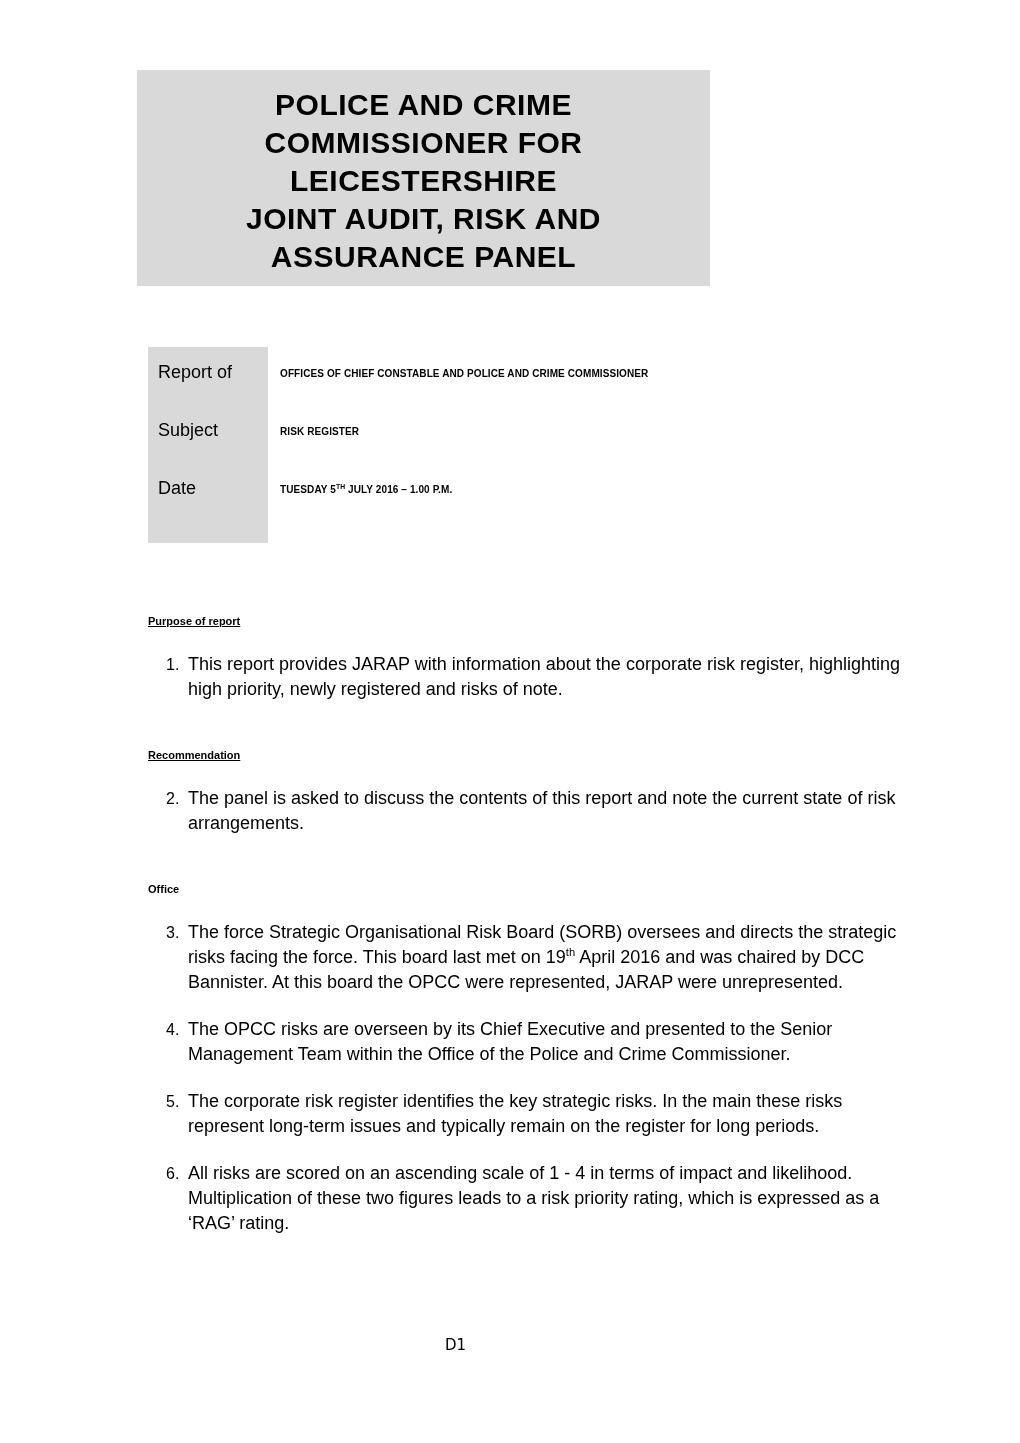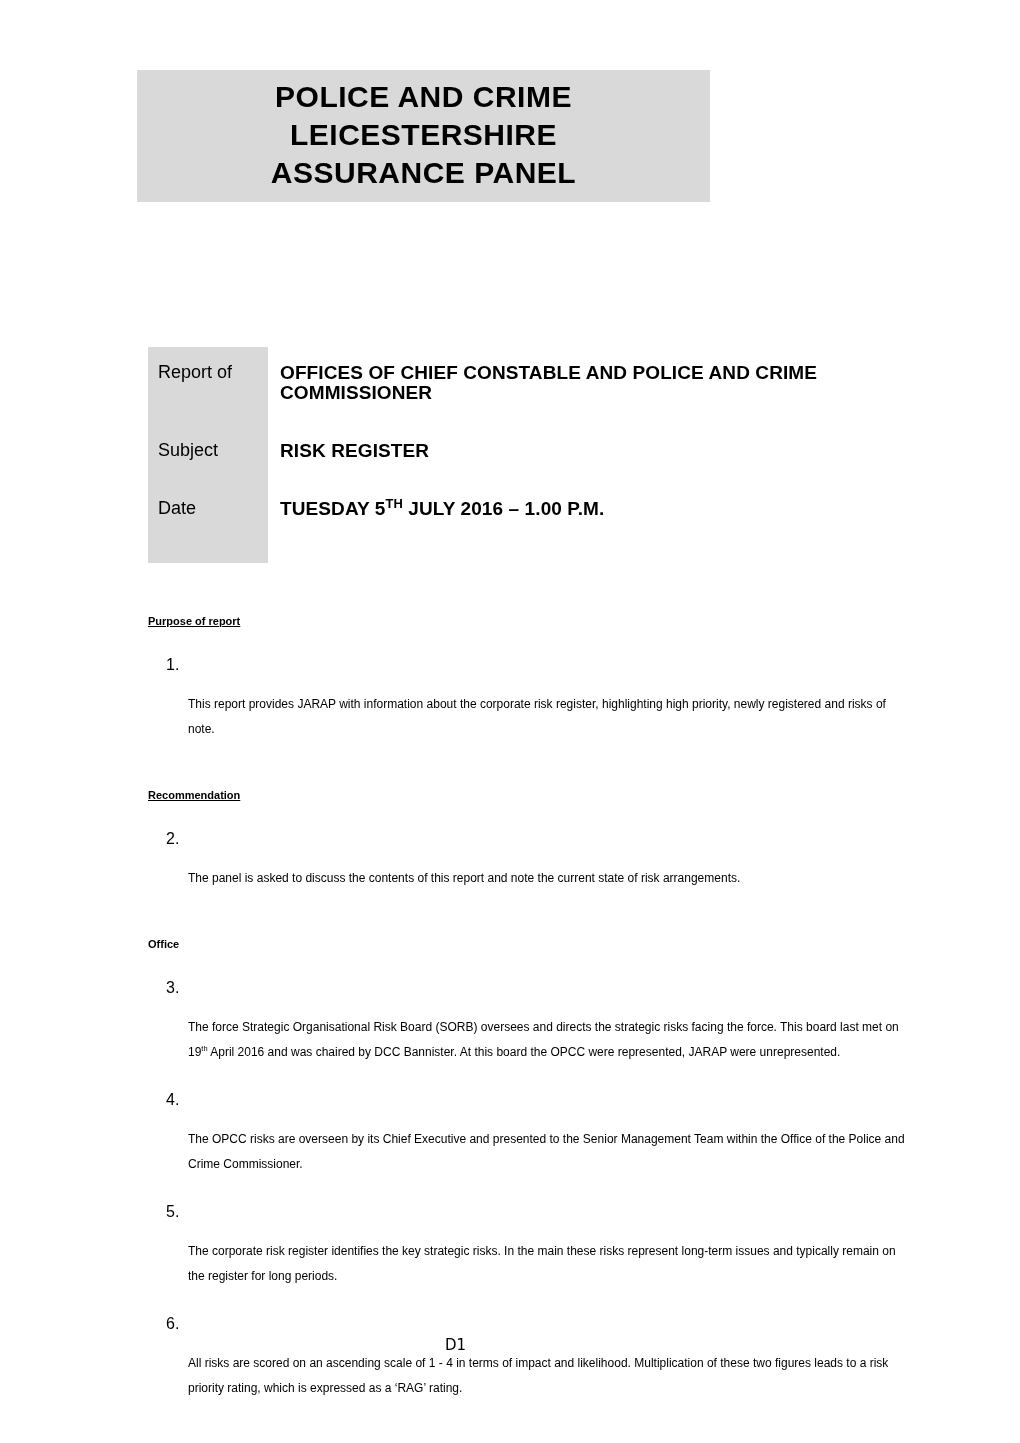--- a/index.html
+++ b/index.html
@@ -23,21 +23,21 @@
     height: 1443px;
   }
 
   
   .title-block {
     position: absolute;
     left: 137px;
     top: 70px;
     width: 573px;
     background: #d9d9d9;
-    padding: 8px 10px 10px 10px;
+    padding: 16px 10px 10px 10px;
     box-sizing: border-box;
     text-align: center;
   }
   .title-line {
     font-family: "Liberation Sans", sans-serif;
     font-weight: bold;
     font-size: 30px;
     line-height: 38px;
     letter-spacing: 0.5px;
     color: #000000;
@@ -67,21 +67,21 @@
     font-size: 18px;
     line-height: 22px;
     font-weight: normal;
     color: #000000;
   }
   .meta-value-cell {
     padding: 16px 0 0 12px !important;
     box-sizing: border-box;
   }
   .meta-value {
-    font-size: 19px;
+    font-size: 10px;
     line-height: 19px;
     font-weight: bold;
     letter-spacing: 0.1px;
     color: #000000;
   }
   .meta-value sup {
     font-size: 0.68em;
     vertical-align: super;
     line-height: 0;
   }
@@ -114,24 +114,23 @@
   .num-marker {
     flex: 0 0 auto;
     width: 22px;
     font-size: 16px;
     line-height: 25px;
     color: #000000;
     text-align: left;
   }
   .num-text {
     flex: 1 1 auto;
-    font-size: 12px;
+    font-size: 18px;
     line-height: 25px;
     color: #000000;
-    margin-top: 40px;
   }
   .num-text sup {
     font-size: 0.62em;
     vertical-align: super;
     line-height: 0;
   }
 
   
   .footer {
     position: absolute;
@@ -145,21 +144,23 @@
     color: #000000;
   }
 </style>
 </head>
 <body>
 
 <div class="page">
 
   <div class="title-block">
     <div class="title-line">POLICE AND CRIME</div>
+    <div class="title-line">COMMISSIONER FOR</div>
     <div class="title-line">LEICESTERSHIRE</div>
+    <div class="title-line">JOINT AUDIT, RISK AND</div>
     <div class="title-line">ASSURANCE PANEL</div>
   </div>
 
   <table class="meta-table">
     <tbody>
       <tr>
         <td class="meta-label-cell">
           <span class="meta-label">Report of</span>
         </td>
         <td class="meta-value-cell">

